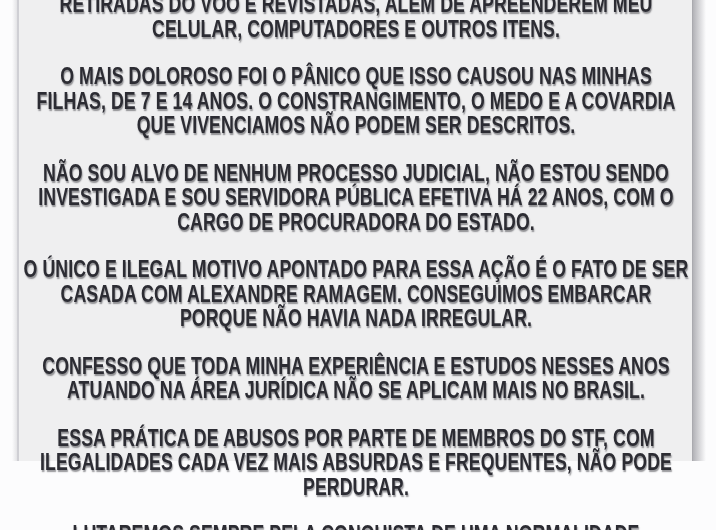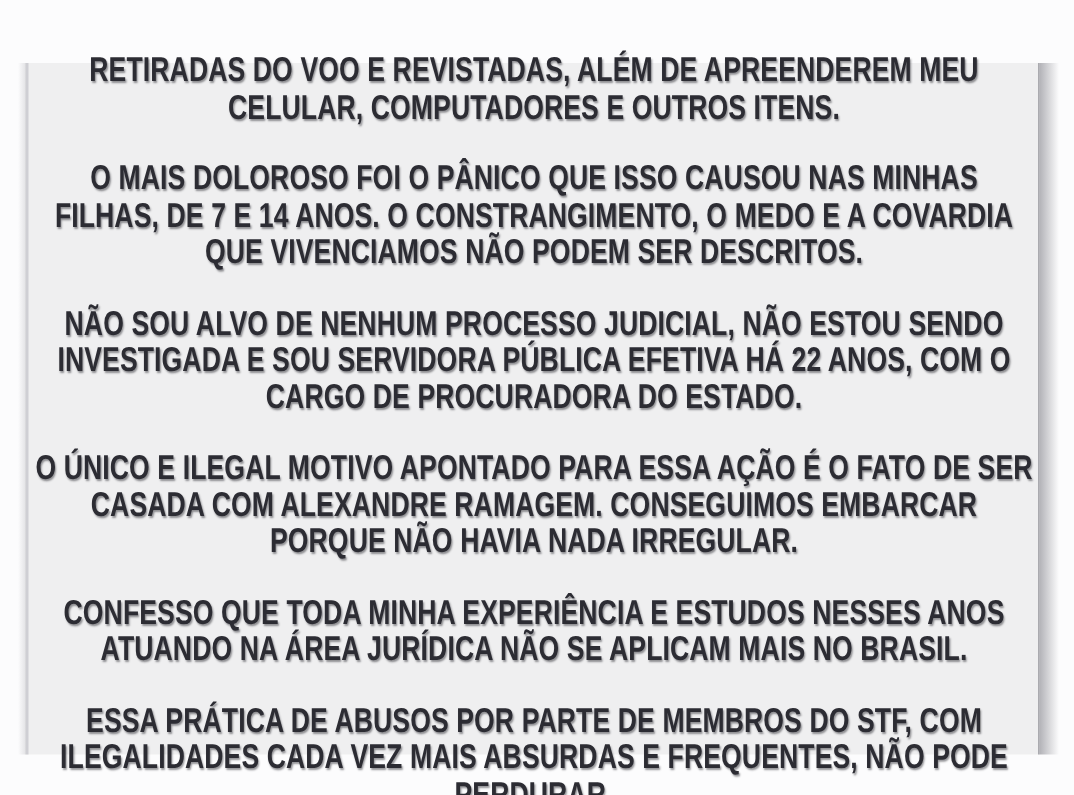--- a/index.html
+++ b/index.html
@@ -11,21 +11,20 @@
     font-family: "Liberation Sans", sans-serif;
   }
   .card {
     position: absolute;
     left: 17px; top: 0;
     width: 676px; height: 461px;
     box-sizing: border-box;
     background: var(--card-bg, #efeff0);
     border-left: 2px solid var(--left-border, #cfcfd4);
     border-right: 1px solid #aaaaaf;
-    margin-top: 42px;
   }
   .edge-shadow-right {
     position: absolute;
     right: -14px; top: 0;
     width: 13px; height: 100%;
     background: linear-gradient(to right, rgba(118,118,126,0.55), rgba(255,255,255,0));
   }
   .edge-shade-left {
     position: absolute;
     left: -7px; top: 0;

